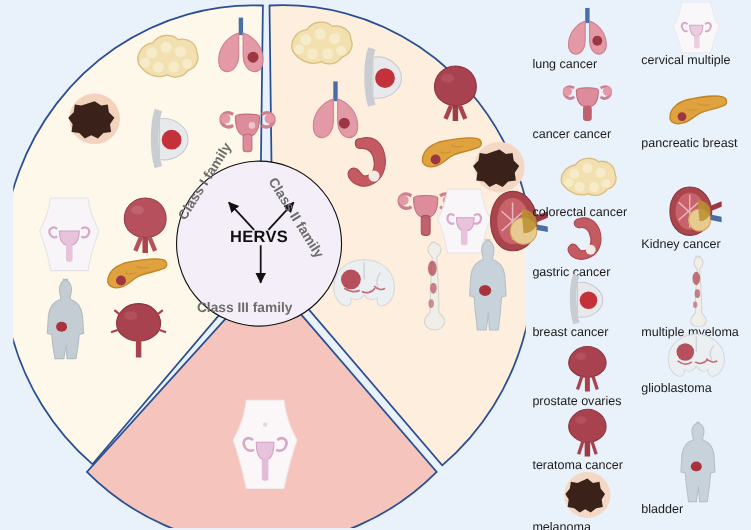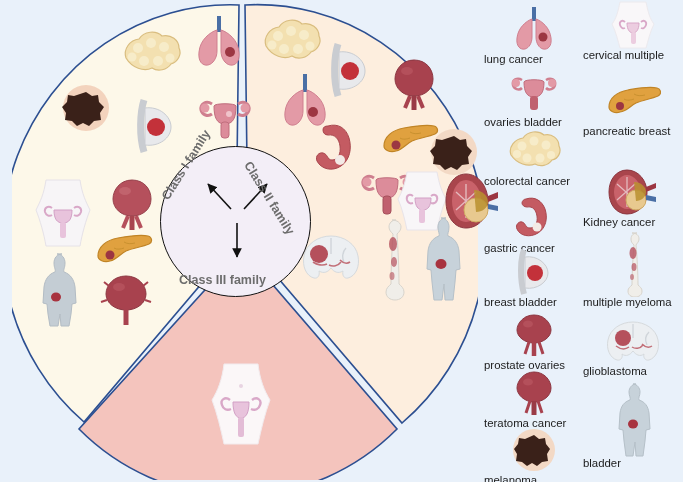--- a/index.html
+++ b/index.html
@@ -303,20 +303,21 @@
         <path d="M42 38c5-4 10 0 8 5-1 4-5 6-9 4" fill="none" stroke="#d9a8c8" stroke-width="2.4"></path>
         <path d="M23 40c0 11 3 16 8 16s8-5 8-16z" fill="#e8c3dc" stroke="#d2a0c5" stroke-width="1"></path>
         <rect x="28" y="55" width="6" height="20" rx="2" fill="#e3bcd6"></rect>
         <circle cx="31" cy="24" r="2" fill="#e8d4e2"></circle>
       </svg>
     </div>
 
   </div>
 
   <div class="center-circle">
+    <div class="hervs">HERVS</div>
 
     <svg class="arrows" viewBox="0 0 151 151">
       <defs>
         <marker id="ah" markerWidth="7" markerHeight="7" refX="5.5" refY="3" orient="auto">
           <path d="M0,0 L6,3 L0,6 z" fill="#111"></path>
         </marker>
       </defs>
       <line x1="70" y1="62" x2="47" y2="37" stroke="#111" stroke-width="1.6" marker-end="url(#ah)"></line>
       <line x1="83" y1="62" x2="106" y2="37" stroke="#111" stroke-width="1.6" marker-end="url(#ah)"></line>
       <line x1="76" y1="76" x2="76" y2="110" stroke="#111" stroke-width="1.6" marker-end="url(#ah)"></line>
@@ -347,24 +348,24 @@
         <div class="art">
           <svg width="48" height="40" viewBox="0 0 48 40">
             <path d="M12 8c-5-3-10 0-9 5 1 4 6 6 9 3" fill="none" stroke="#cf7f8f" stroke-width="2.6"></path>
             <path d="M36 8c5-3 10 0 9 5-1 4-6 6-9 3" fill="none" stroke="#cf7f8f" stroke-width="2.6"></path>
             <circle cx="6" cy="11" r="4" fill="#e39aa6"></circle>
             <circle cx="42" cy="11" r="4" fill="#e39aa6"></circle>
             <path d="M14 10c0 10 3 15 10 15s10-5 10-15c0-3-20-3-20 0z" fill="#dc8c9a" stroke="#c06d7d" stroke-width="1"></path>
             <rect x="20" y="24" width="8" height="14" rx="3" fill="#c0616f"></rect>
           </svg>
         </div>
-        <div class="cap">ovaries bladder</div>
-      </div>
-
-      <div class="legitem" style="top:128px">
+        <div class="cap">cancer cancer</div>
+      </div>
+
+      <div class="legitem" style="top:140px">
         <div class="art">
           <svg width="56" height="40" viewBox="0 0 56 40">
             <path d="M5 24c-3-8 4-16 12-17 5-7 15-8 21-3 8-2 15 4 15 11 3 6-1 13-7 14-4 6-12 7-17 4-7 3-18 0-24-9z" fill="#f3e0b0" stroke="#d9bd7f" stroke-width="1.2"></path>
             <circle cx="16" cy="15" r="4.5" fill="#f7ecc9"></circle>
             <circle cx="28" cy="10" r="4.5" fill="#f7ecc9"></circle>
             <circle cx="40" cy="14" r="4.5" fill="#f7ecc9"></circle>
             <circle cx="45" cy="24" r="4" fill="#f7ecc9"></circle>
             <circle cx="34" cy="27" r="4.5" fill="#f7ecc9"></circle>
             <circle cx="21" cy="27" r="4.5" fill="#f7ecc9"></circle>
             <circle cx="11" cy="23" r="4" fill="#f7ecc9"></circle>
@@ -384,21 +385,21 @@
       </div>
 
       <div class="legitem" style="top:249px">
         <div class="art">
           <svg width="44" height="46" viewBox="0 0 44 46">
             <path d="M12 1c-4 10-4 30 0 44" stroke="#c9ccd1" stroke-width="6" fill="none"></path>
             <path d="M13 8c12-2 23 7 23 16s-11 17-23 15z" fill="#e8e9ec" stroke="#c9ccd1" stroke-width="1"></path>
             <circle cx="23" cy="24" r="8" fill="#c3313a"></circle>
           </svg>
         </div>
-        <div class="cap">breast bladder</div>
+        <div class="cap">breast cancer</div>
       </div>
 
       <div class="legitem" style="top:312px">
         <div class="art">
           <svg width="44" height="46" viewBox="0 0 44 46">
             <path d="M22 3c10 0 17 8 17 15s-8 13-17 13S5 25 5 18 12 3 22 3z" fill="#a8424e" stroke="#8c3641" stroke-width="1"></path>
             <path d="M22 30v14" stroke="#a8424e" stroke-width="4.5"></path>
             <path d="M17 30l-4 12M27 30l4 12" stroke="#a8424e" stroke-width="3" fill="none"></path>
             <ellipse cx="16" cy="12" rx="5" ry="3.5" fill="#bd5a64" opacity=".6"></ellipse>
           </svg>
@@ -476,21 +477,21 @@
           <svg width="26" height="66" viewBox="0 0 26 66">
             <path d="M12 2c4 0 7 2 7 6 0 3-2 4-3 6 1 11 2 28 2 40 2 2 4 3 4 6 0 4-3 6-7 6s-7-2-7-6c0-3 2-4 4-6 0-12 1-29 2-40-2-2-3-3-3-6 0-4 3-6 6-6z" fill="#f0eee9" stroke="#d8d4cc" stroke-width="1"></path>
             <ellipse cx="13" cy="22" rx="3.5" ry="6" fill="#b5505c" opacity=".8"></ellipse>
             <ellipse cx="14" cy="36" rx="2.5" ry="4" fill="#b5505c" opacity=".7"></ellipse>
             <ellipse cx="12" cy="46" rx="2" ry="3" fill="#b5505c" opacity=".6"></ellipse>
           </svg>
         </div>
         <div class="cap">multiple myeloma</div>
       </div>
 
-      <div class="legitem" style="top:318px">
+      <div class="legitem" style="top:300px">
         <div class="art">
           <svg width="58" height="42" viewBox="0 0 58 42">
             <path d="M29 2C17 2 6 9 4 20c-2 9 2 18 9 20 4 1 6-3 5-6 4 3 8 1 11-3 3 4 7 6 11 3-1 3 1 7 5 6 7-2 11-11 9-20C52 9 41 2 29 2z" fill="#eceff2" stroke="#d6dadd" stroke-width="1"></path>
             <path d="M13 12c4 4 4 9 2 13M45 12c-4 4-4 9-2 13M29 4v14" stroke="#d0d5da" stroke-width="1.3" fill="none"></path>
             <circle cx="19" cy="18" r="8" fill="#b5505c"></circle>
             <path d="M12 26c4 3 9 4 13 1M39 25c-3 4-8 4-11 2M38 24c3 3 7 4 10 2" stroke="#c26f78" stroke-width="1.5" fill="none"></path>
           </svg>
         </div>
         <div class="cap">glioblastoma</div>
       </div>

